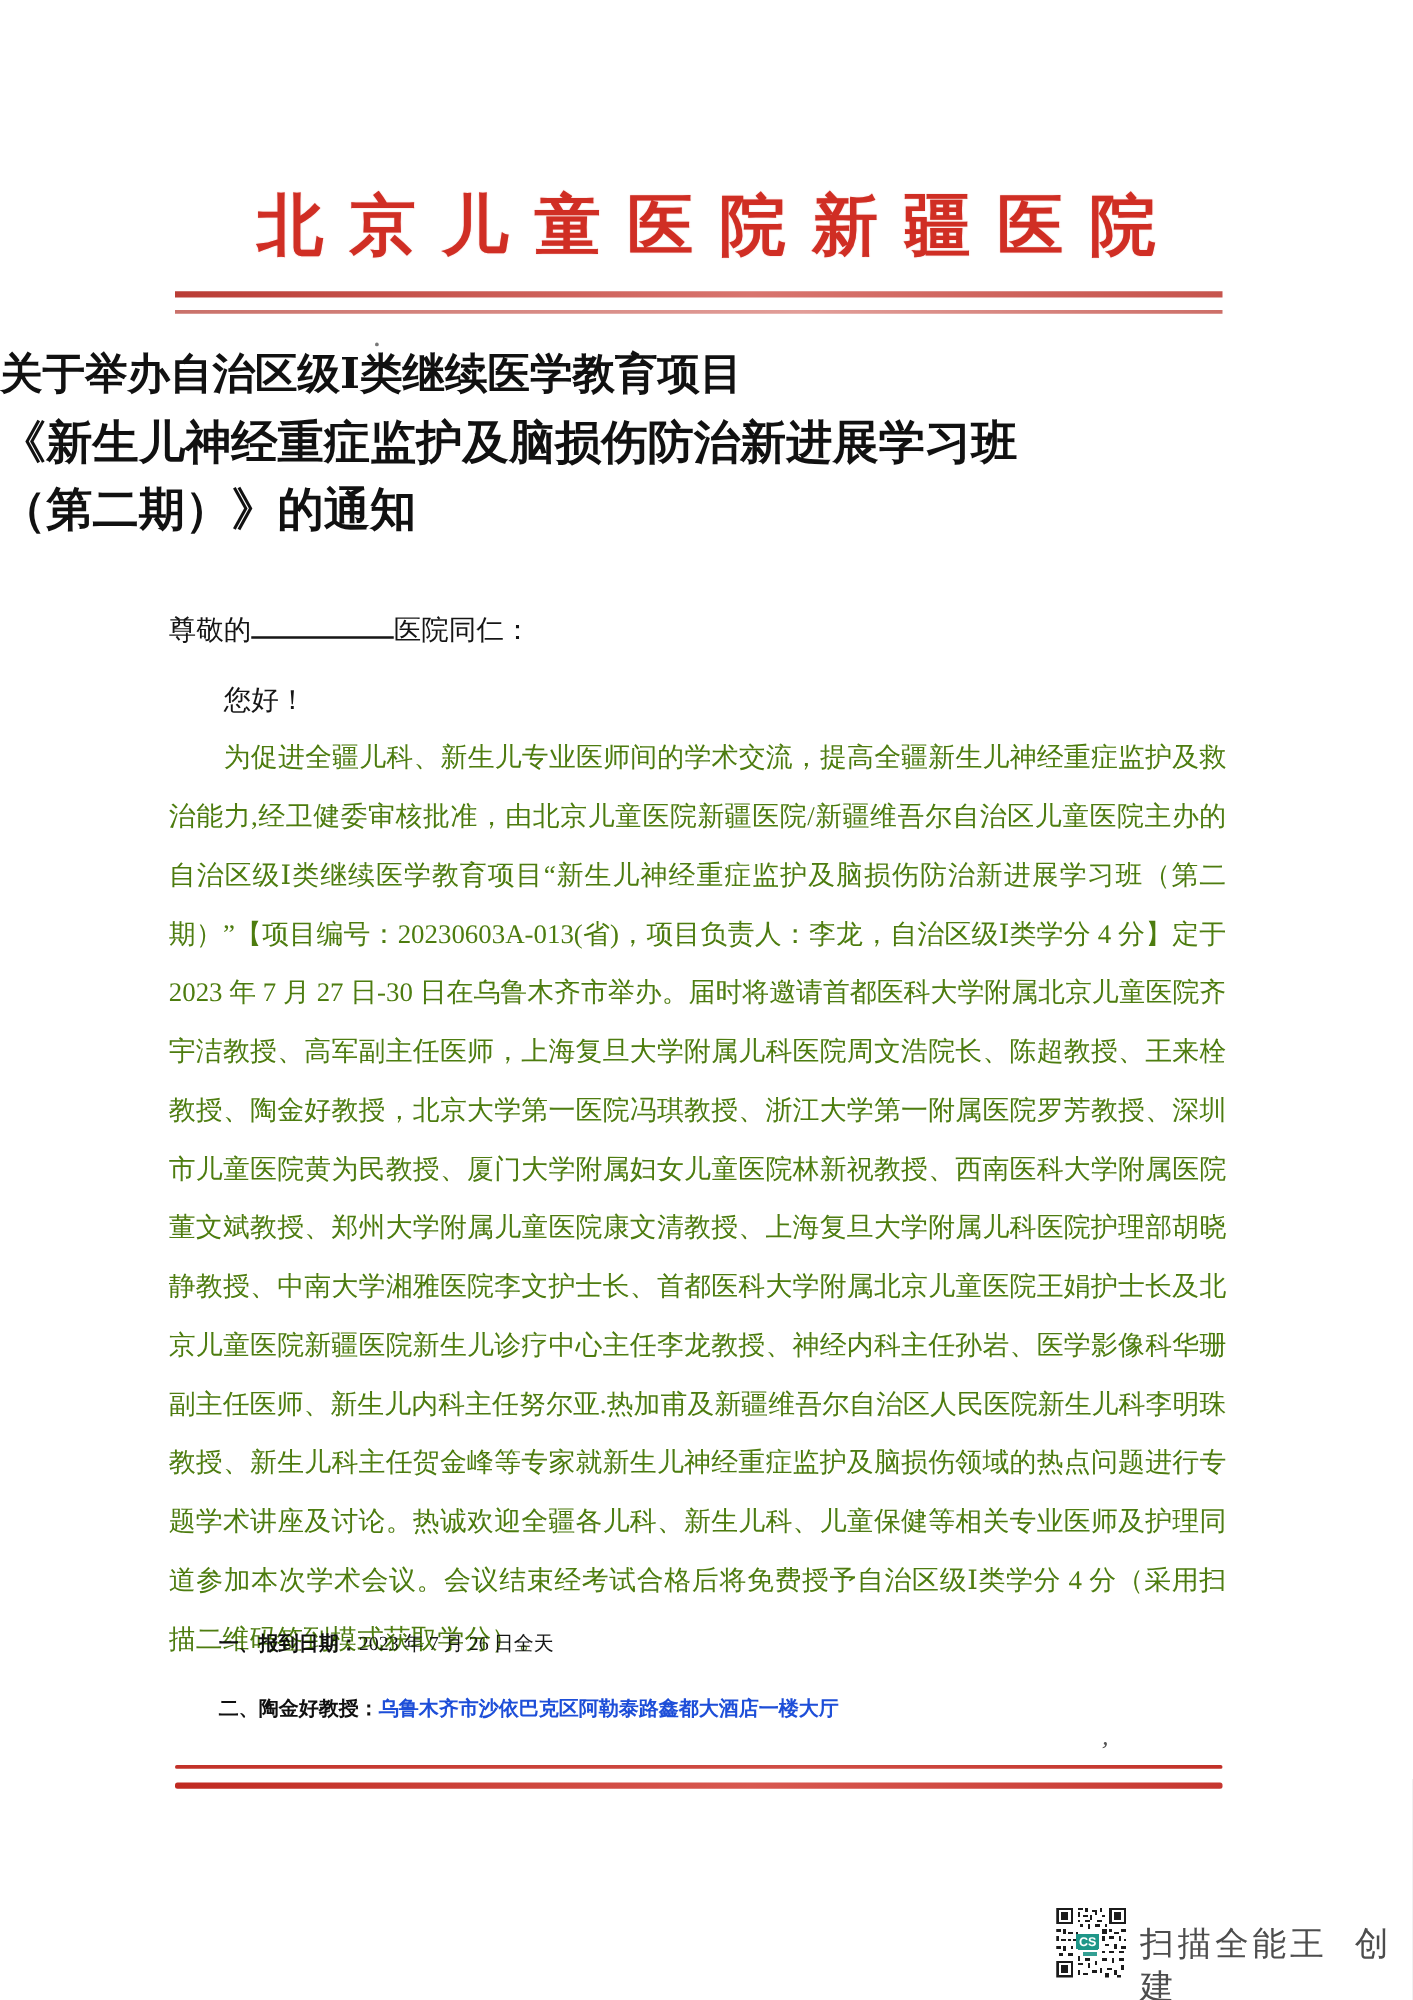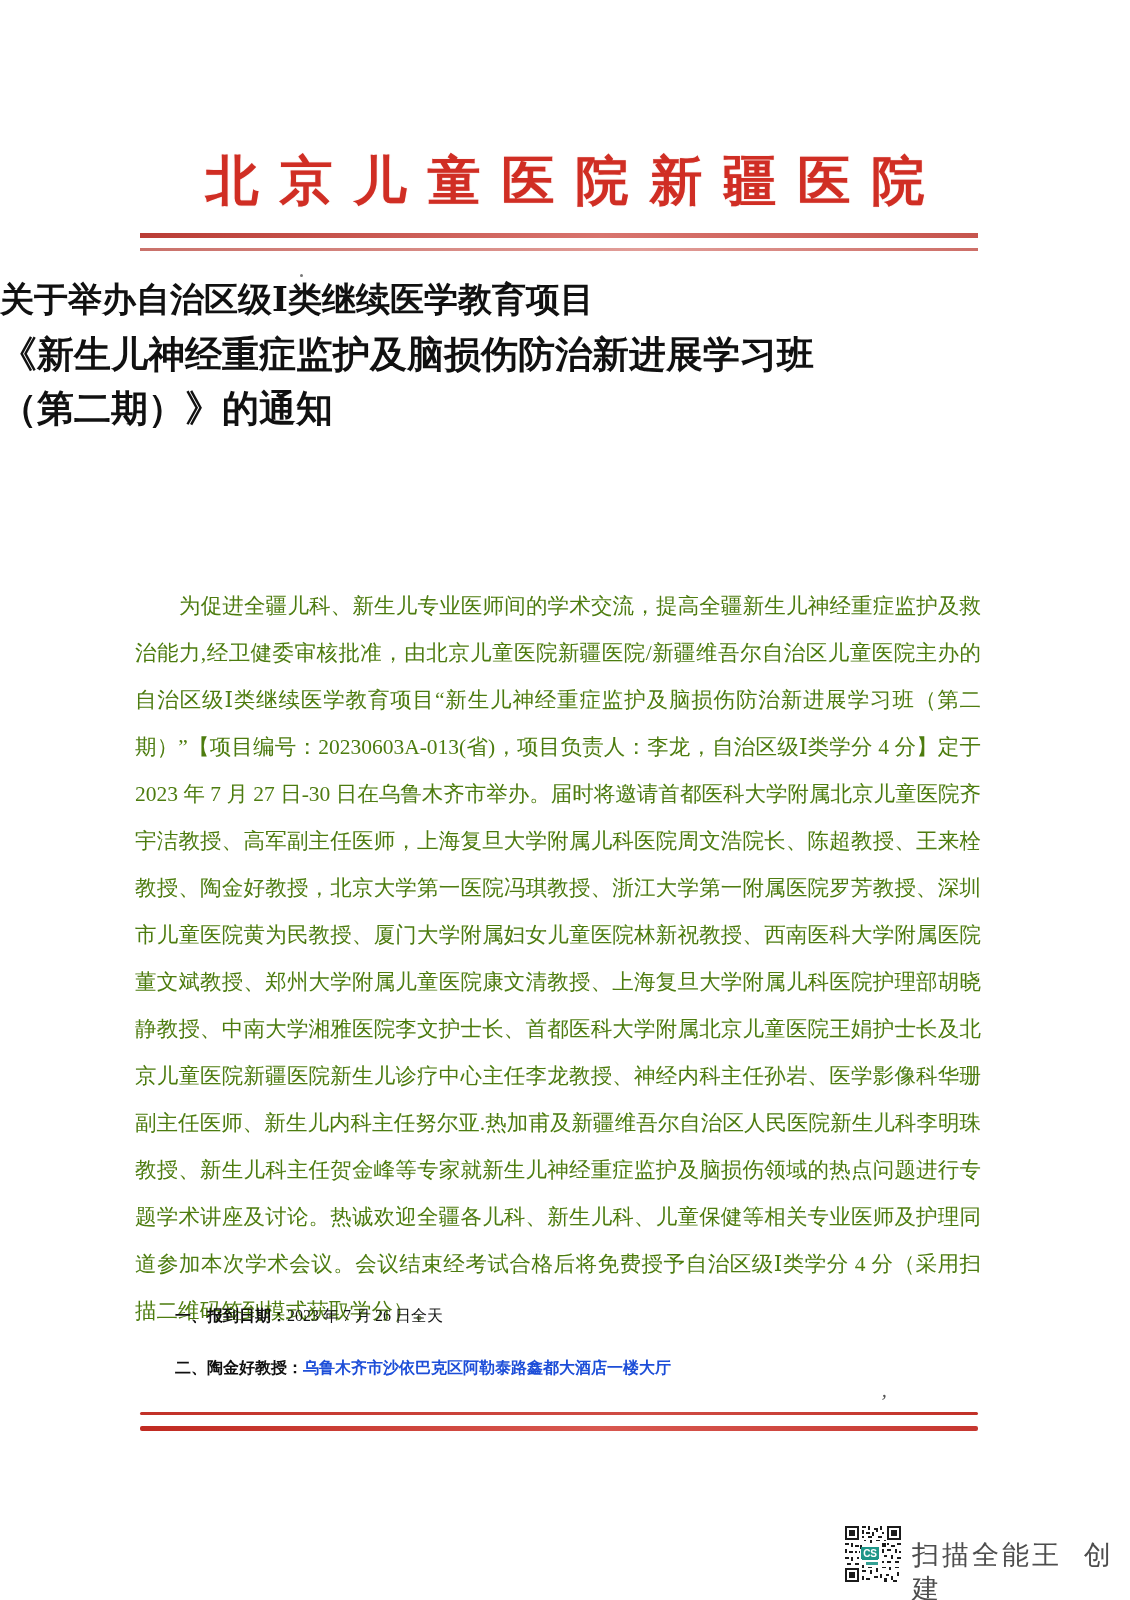--- a/index.html
+++ b/index.html
@@ -77,21 +77,25 @@
   <div class="letterhead">北京儿童医院新疆医院</div>
   <div class="rule rule-top-1"></div>
   <div class="rule rule-top-2"></div>
 
   <div class="title-line title-1">关于举办自治区级Ⅰ类继续医学教育项目</div>
   <div class="title-line title-2">《新生儿神经重症监护及脑损伤防治新进展学习班</div>
   <div class="title-line title-3">（第二期）》的通知</div>
 
   <div class="artifact-dot"></div>
 
+  <div class="greeting bodytext">
+    <span>尊敬的</span><span class="blank-line"></span><span>医院同仁：</span>
+  </div>
 
+  <div class="salutation bodytext">您好！</div>
 
   <div class="paragraph">为促进全疆儿科、新生儿专业医师间的学术交流，提高全疆新生儿神经重症监护及救治能力,经卫健委审核批准，由北京儿童医院新疆医院/新疆维吾尔自治区儿童医院主办的自治区级Ⅰ类继续医学教育项目“新生儿神经重症监护及脑损伤防治新进展学习班（第二期）”【项目编号：20230603A-013(省)，项目负责人：李龙，自治区级Ⅰ类学分 4 分】定于 2023 年 7 月 27 日-30 日在乌鲁木齐市举办。届时将邀请首都医科大学附属北京儿童医院齐宇洁教授、高军副主任医师，上海复旦大学附属儿科医院周文浩院长、陈超教授、王来栓教授、陶金好教授，北京大学第一医院冯琪教授、浙江大学第一附属医院罗芳教授、深圳市儿童医院黄为民教授、厦门大学附属妇女儿童医院林新祝教授、西南医科大学附属医院董文斌教授、郑州大学附属儿童医院康文清教授、上海复旦大学附属儿科医院护理部胡晓静教授、中南大学湘雅医院李文护士长、首都医科大学附属北京儿童医院王娟护士长及北京儿童医院新疆医院新生儿诊疗中心主任李龙教授、神经内科主任孙岩、医学影像科华珊副主任医师、新生儿内科主任努尔亚.热加甫及新疆维吾尔自治区人民医院新生儿科李明珠教授、新生儿科主任贺金峰等专家就新生儿神经重症监护及脑损伤领域的热点问题进行专题学术讲座及讨论。热诚欢迎全疆各儿科、新生儿科、儿童保健等相关专业医师及护理同道参加本次学术会议。会议结束经考试合格后将免费授予自治区级Ⅰ类学分 4 分（采用扫描二维码签到模式获取学分）。</div>
 
   <div class="item item-1">
     <span class="item-label">一、报到日期：</span><span class="item-value-serif">2023 年 7 月 26 日全天</span>
   </div>
   <div class="item item-2">
     <span class="item-label">二、陶金好教授：</span><span class="item-value-bold">乌鲁木齐市沙依巴克区阿勒泰路鑫都大酒店一楼大厅</span>
   </div>
 

